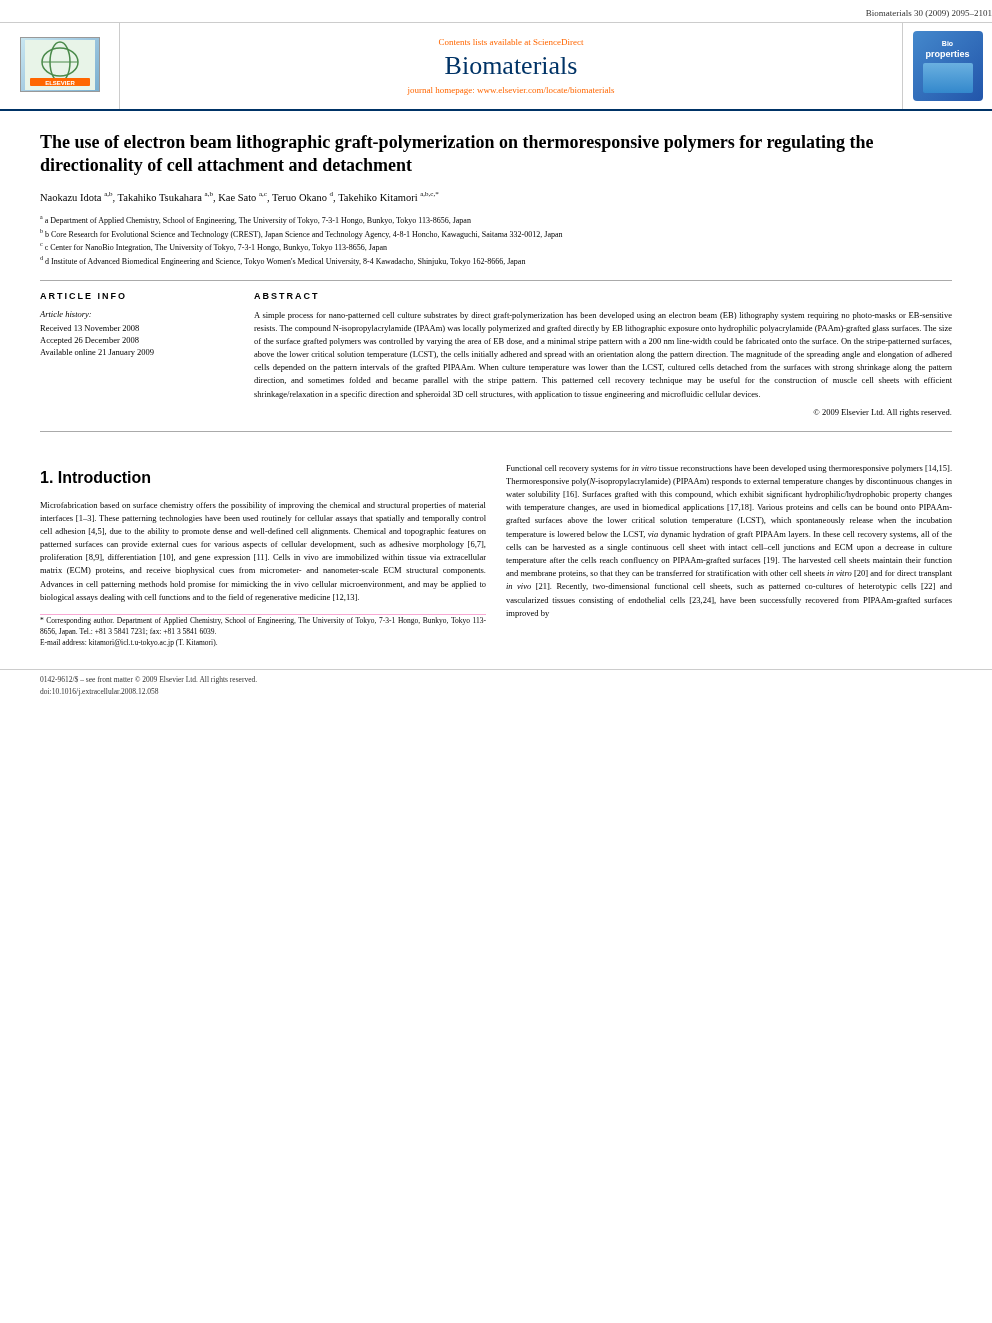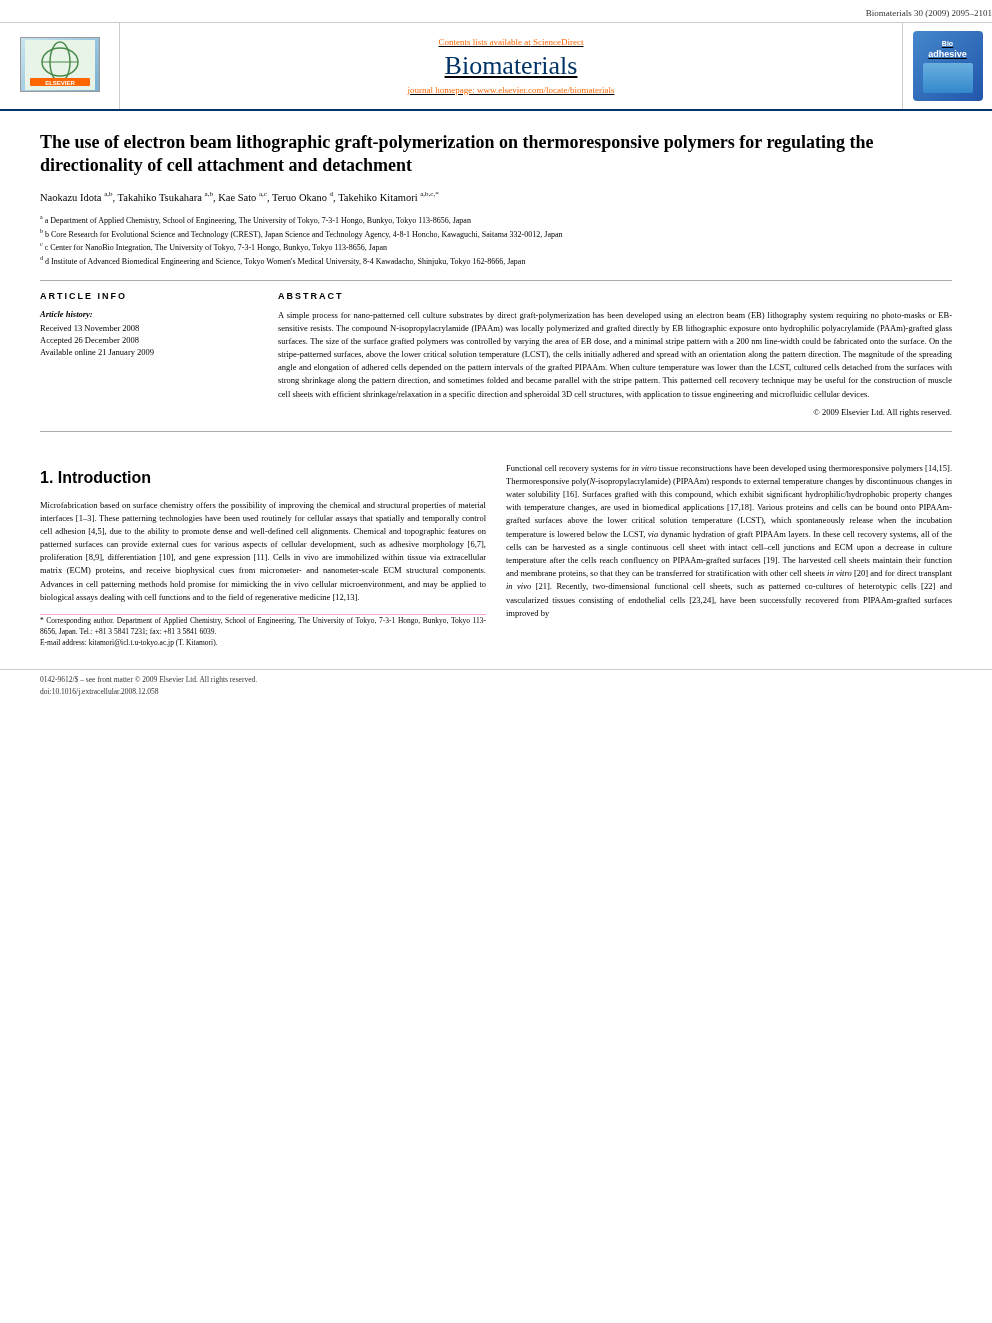--- a/index.html
+++ b/index.html
@@ -25,21 +25,20 @@
       padding: 8px 0 4px;
       color: #333;
       border-bottom: 1px solid #ccc;
     }
 
     .journal-header {
       display: flex;
       align-items: stretch;
       border-bottom: 2px solid #003366;
       margin-bottom: 0;
-      text-decoration: underline;
     }
     .journal-header-left {
       width: 120px;
       display: flex;
       align-items: center;
       justify-content: center;
       padding: 8px;
       border-right: 1px solid #ccc;
     }
     .elsevier-logo {
@@ -153,21 +152,21 @@
 
     .divider-line {
       border: none;
       border-top: 1px solid #aaa;
       margin: 10px 0;
     }
 
     
     .two-col {
       display: flex;
-      gap: 28px;
+      gap: 4px;
       margin-bottom: 14px;
     }
     .col-left {
       width: 210px;
       flex-shrink: 0;
     }
     .col-right {
       flex: 1;
     }
 
@@ -177,21 +176,21 @@
       font-weight: bold;
       font-family: Arial, sans-serif;
       text-transform: uppercase;
       margin-bottom: 8px;
       color: #000;
     }
 
     .article-history label {
       font-size: 8.5px;
       font-style: italic;
-      font-weight: bold;
+      font-weight: normal;
       display: block;
       margin-bottom: 4px;
     }
     .article-history p {
       font-size: 8.5px;
       margin-bottom: 2px;
     }
     .keywords-section {
       margin-top: 10px;
     }
@@ -299,21 +298,21 @@
         <span style="color:#ff6600; cursor:pointer;">ScienceDirect</span>
       </div>
       <div class="journal-title-main">Biomaterials</div>
       <div class="journal-homepage">
         <span>journal homepage: www.elsevier.com/locate/biomaterials</span>
       </div>
     </div>
     <div class="journal-header-right">
       <div class="biomaterials-badge">
         <div class="badge-title">Bio</div>
-        <div style="font-size:9px; font-weight:bold;">adhesive</div>
+        <div style="font-size:9px; font-weight:bold;">properties</div>
         <div style="margin-top:4px; width:50px; height:30px; background: linear-gradient(180deg,#6ab0e0,#3388cc); border-radius:2px;"></div>
       </div>
     </div>
   </div>
 
   <div class="article-body">
 
     <div class="article-title">The use of electron beam lithographic graft-polymerization on thermoresponsive polymers for regulating the directionality of cell attachment and detachment</div>
 
     <div class="authors">

